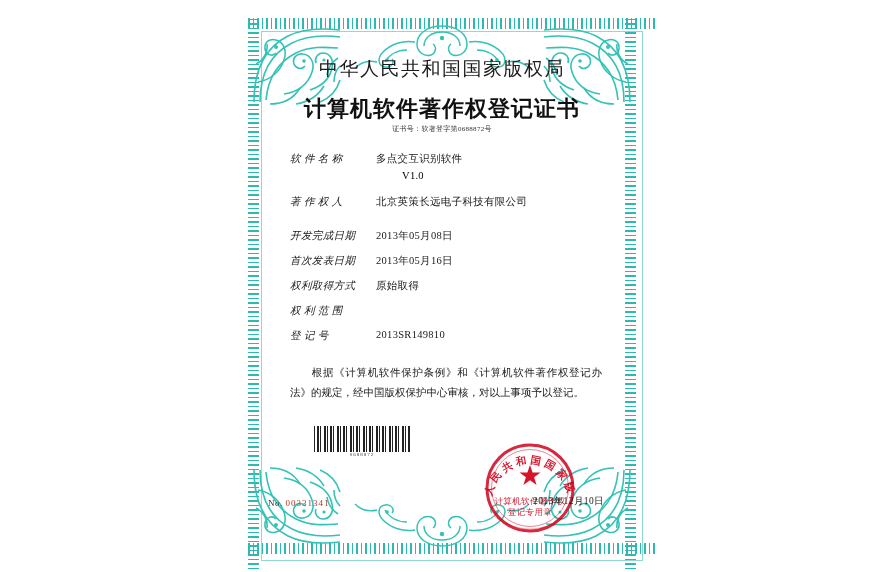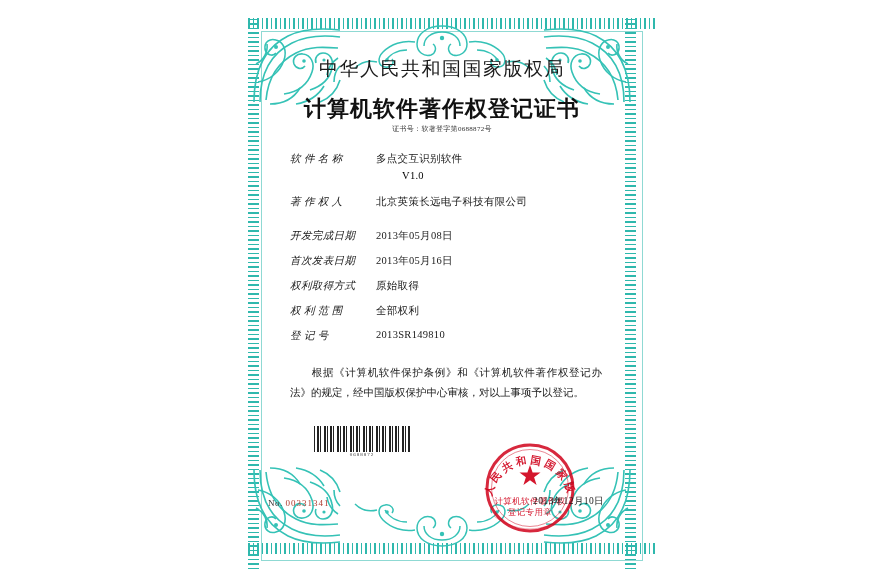--- a/index.html
+++ b/index.html
@@ -405,21 +405,20 @@
           <div class="field-value">2013年05月16日</div>
         </div>
 
         <div class="field-row" style="margin-top:10px;">
           <div class="field-label">权利取得方式</div>
           <div class="field-value">原始取得</div>
         </div>
 
         <div class="field-row" style="margin-top:10px;">
           <div class="field-label">权 利 范 围</div>
-          <div class="field-value">全部权利</div>
         </div>
 
         <div class="field-row" style="margin-top:10px;">
           <div class="field-label">登 记 号</div>
           <div class="field-value">2013SR149810</div>
         </div>
       </div>
 
       <div class="para"><span class="indent"></span><span>根据《计算机软件保护条例》和《计算机软件著作权登记办法》的规定，经中国版权保护中心审核，对以上事项予以登记。</span></div>
     </div>

